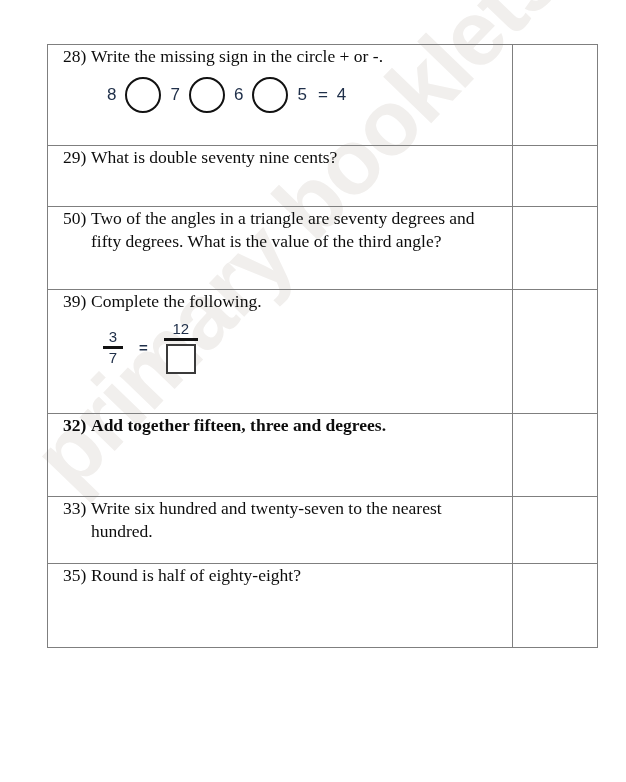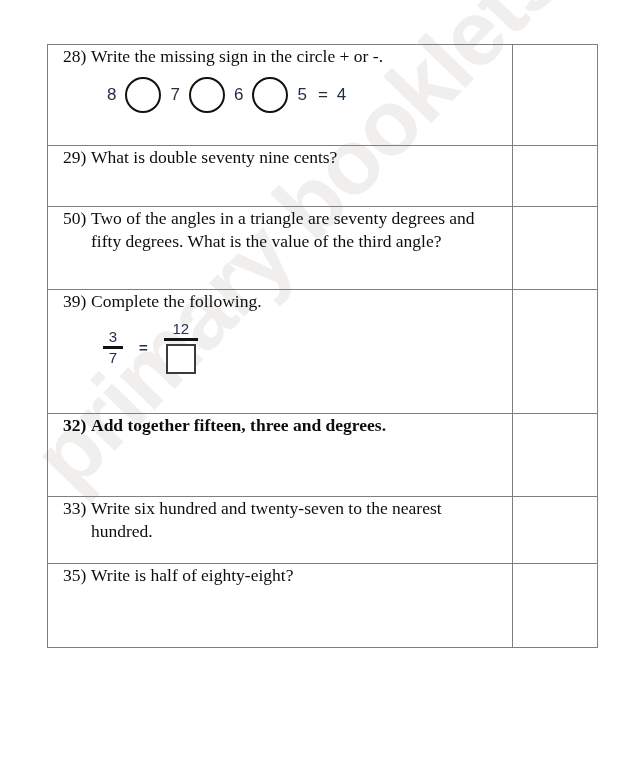--- a/index.html
+++ b/index.html
@@ -244,20 +244,20 @@
         </div>
       </td>
       <td class="a-cell"></td>
     </tr>
 
 
     <tr>
       <td class="q-cell" style="height:83px;">
         <div class="q-line">
           <span class="q-num">35)</span>
-          <span class="q-text">Write is half of eighty-eight?</span>
+          <span class="q-text">Round is half of eighty-eight?</span>
         </div>
       </td>
       <td class="a-cell"></td>
     </tr>
 
   </tbody>
 </table>
 
 </body></html>

